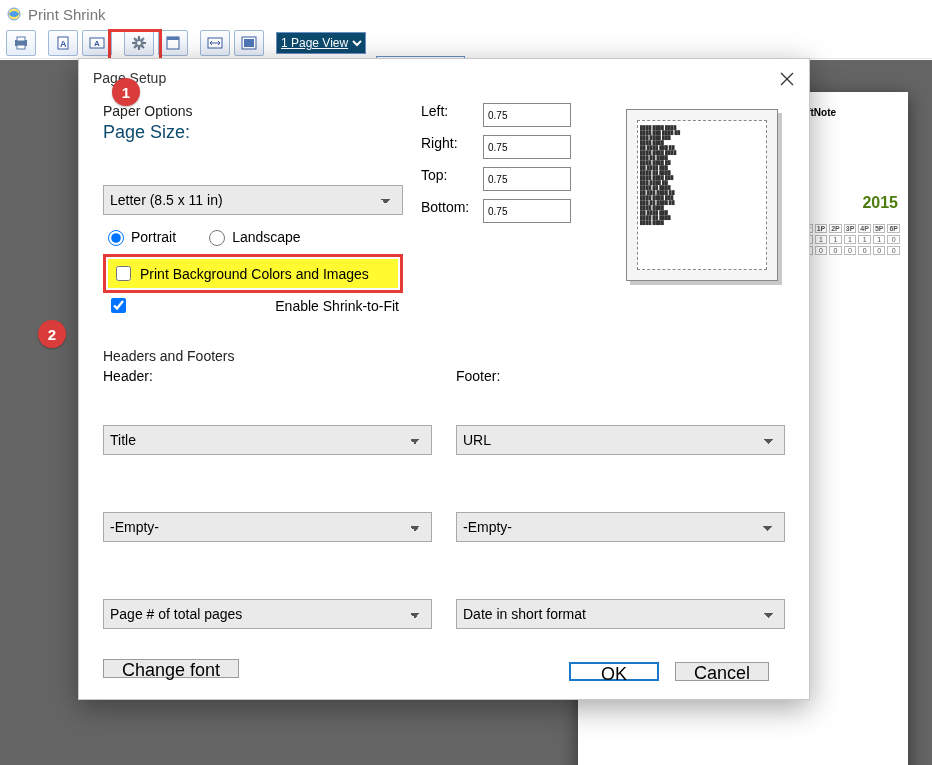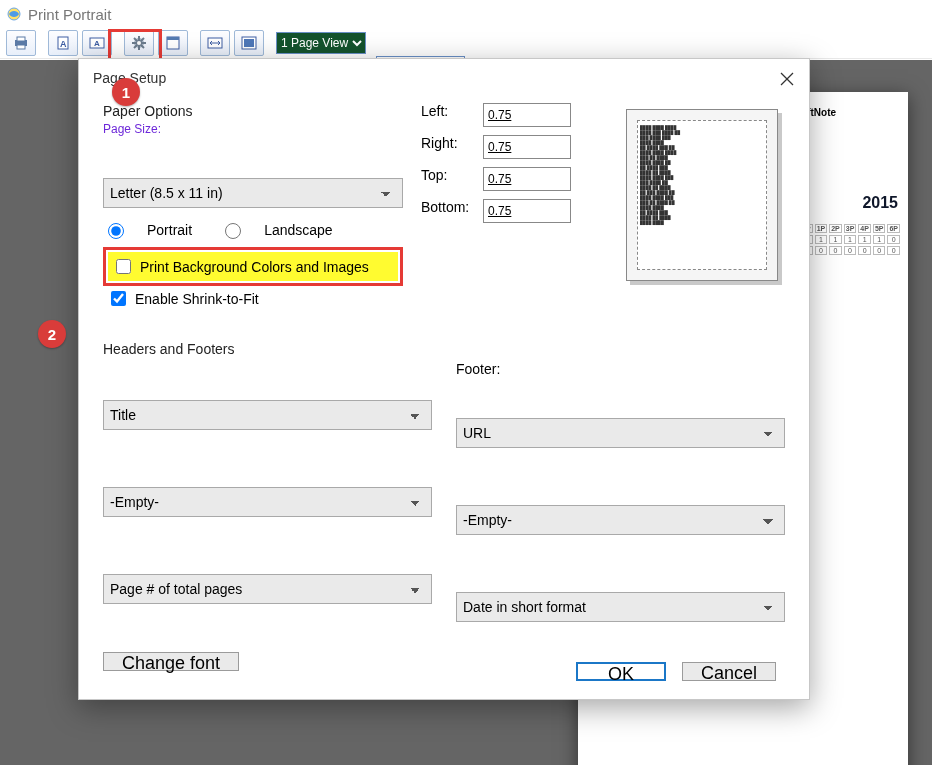--- a/index.html
+++ b/index.html
@@ -39,22 +39,23 @@
   }
   .tbtn svg, .tbtn span { pointer-events: none; }
   .tsep { width: 4px; }
   select.tsel {
     height: 22px;
     border: 1px solid #6a90c7;
     background: #fff;
     font-size: 12px;
   }
   select.tsel.blue {
-    background: #14532d;
+    background: #0c4a6e;
     color: #fff;
+    text-decoration: underline;
   }
   .gear-call {
     position: absolute;
     top: 29px; left: 108px;
     width: 48px; height: 40px;
     border: 3px solid #e53a35;
     z-index: 20;
     pointer-events: none;
   }
   .tooltip {
@@ -96,21 +97,21 @@
     background: #fff;
     box-shadow: 0 4px 18px rgba(0,0,0,.5);
   }
   .page-preview .ph-head {
     text-align: center;
     font: bold 10px/1.3 "Segoe UI", sans-serif;
     padding: 14px 0 18px;
   }
   .page-preview .ph-year {
     position: absolute; top: 102px; right: 10px;
-    font: bold 16px "Segoe UI", sans-serif; color:#0f172a;
+    font: bold 16px "Segoe UI", sans-serif; color:#4d7c0f;
   }
   .page-preview .grid {
     position: absolute; top: 130px; right: 6px;
     font-size: 7px; color:#555;
   }
   .page-preview .grid th, .page-preview .grid td {
     border: 1px solid #bbb; padding: 0 1px; text-align:center;
   }
 
   .dialog {
@@ -138,53 +139,53 @@
     cursor:pointer;
   }
   .dlg-body {
     padding: 6px 24px 10px;
   }
   .section-row { display:flex; gap:18px; }
   .paper-opts { width: 300px; }
   .margins { width: 180px; }
   .thumb-col { flex:1; display:flex; justify-content: center; align-items:flex-start; padding-top: 6px;}
   .grp-title { font-size:14px; margin-bottom:3px; color:#222;}
-  .sub-title { font-size:12px; margin-bottom:3px; color:#6d28d9;}
+  .sub-title { font-size:18px; margin-bottom:3px; color:#0c4a6e;}
   .combo {
     width: 100%; height:30px;
     border:1px solid #a9a9a9;
     background:#eaeaea;
     font-size:14px;
     padding: 0 6px;
     appearance:none;
     background-image: linear-gradient(45deg, transparent 50%, #555 50%), linear-gradient(-45deg, transparent 50%, #555 50%);
     background-position: calc(100% - 16px) 13px, calc(100% - 11px) 13px;
     background-size: 5px 5px;
     background-repeat:no-repeat;
     margin-top:39px;
   }
   .radio-row { display:flex; gap:28px; margin: 12px 0 8px; font-size:14px;}
-  .radio-row label { display:flex; align-items:center; gap:20px;}
+  .radio-row label { display:flex; align-items:center; gap:4px;}
   input[type=radio]{width:16px;height:16px;}
   input[type=checkbox]{width:15px;height:15px;}
   .chk-highlight-box {
     border: 3px solid #e53a35;
     padding: 2px;
     margin-bottom: 0;
   }
   .chk-highlight {
     background: #fffb30;
     padding: 4px 4px;
     display:flex; align-items:center; gap:6px;
     font-size:14px;
   }
-  .chk-plain { display:flex; align-items:center; gap:6px; font-size:14px; padding: 2px 4px;}
+  .chk-plain { display:flex; align-items:center; gap:19px; font-size:14px; padding: 2px 4px; justify-content: space-between;}
   .margins .mrow { display:flex; margin-bottom:8px;}
   .margins .mrow label{ width:62px; font-size:14px;}
-  .margins .mrow input{ width:78px; height:22px; border:1px solid #888; font-size:12px; padding:0 4px;text-decoration:underline;}
+  .margins .mrow input{ width:78px; height:22px; border:1px solid #888; font-size:10px; padding:0 4px;}
   .thumb {
     width:150px; height:170px;
     border:1px solid #888;
     background:#f5f5f5;
     position:relative;
     box-shadow: 4px 4px 0 #c9c9c9;
   }
   .thumb-inner {
     position:absolute; inset:10px;
     border:1px dashed #888;
@@ -205,34 +206,34 @@
     font-size:18px;
     padding: 0 18px;
     cursor:pointer;
   }
   .btn.primary{
     border:2px solid #1b77c7;
     background:#fff;
     padding: 0 30px;
   }
   .dlg-buttons {
-    position:absolute; right:33px; bottom:18px;
+    position:absolute; right:40px; bottom:18px;
     display:flex; gap:16px;
   }
   .change-font-row { margin-top:12px;}
 </style>
 </head>
 <body>
 
 <div class="titlebar">
   <svg width="16" height="16">
       <circle cx="8" cy="8" r="6" fill="#ffe26b" stroke="#6aa5e6"></circle>
       <path d="M3 8c2-4 8-4 10 0-2 4-8 4-10 0z" fill="#4e9be7"></path>
     </svg>
-  <span>Print Portrait</span>
+  <span>Print Shrink</span>
 </div>
 
 <div class="toolbar">
   <div class="tbtn">
       <svg width="16" height="14">
         <rect x="2" y="4" width="12" height="6" fill="#5b7aa6"></rect>
         <rect x="4" y="1" width="8" height="4" fill="#fff" stroke="#5b7aa6"></rect>
         <rect x="4" y="9" width="8" height="4" fill="#fff" stroke="#5b7aa6"></rect>
       </svg>
     </div>
@@ -405,20 +406,21 @@
             ████ ████ ████<br>████ ███ ████ ██<br>███ ████ ███<br>████ ████<br>██ ████ ███ ██<br>████ ████ ████<br>███ ██ ████<br>████ ████ ██<br>██ ████ ███<br>████ ██ ████<br>████ ████ ███<br>███ ████ ██<br>████ ██ ████<br>██ ███ ████ ██<br>████ ████ ███<br>███ ██ ████ ██<br>████ ████<br>██ ████ ███<br>████ ██ ████<br>████ ████
           </div>
         </div>
       </div>
     </div>
 
     <div class="hf-section">
       <div class="grp-title">Headers and Footers</div>
       <div class="hf-cols">
         <div class="hf-col">
+          <div class="lbl">Header:</div>
           <select class="combo"><option>Title</option></select>
           <select class="combo"><option>-Empty-</option></select>
           <select class="combo"><option>Page # of total pages</option></select>
         </div>
         <div class="hf-col">
           <div class="lbl">Footer:</div>
           <select class="combo"><option>URL</option></select>
           <select class="combo"><option>-Empty-</option></select>
           <select class="combo"><option>Date in short format</option></select>
         </div>

